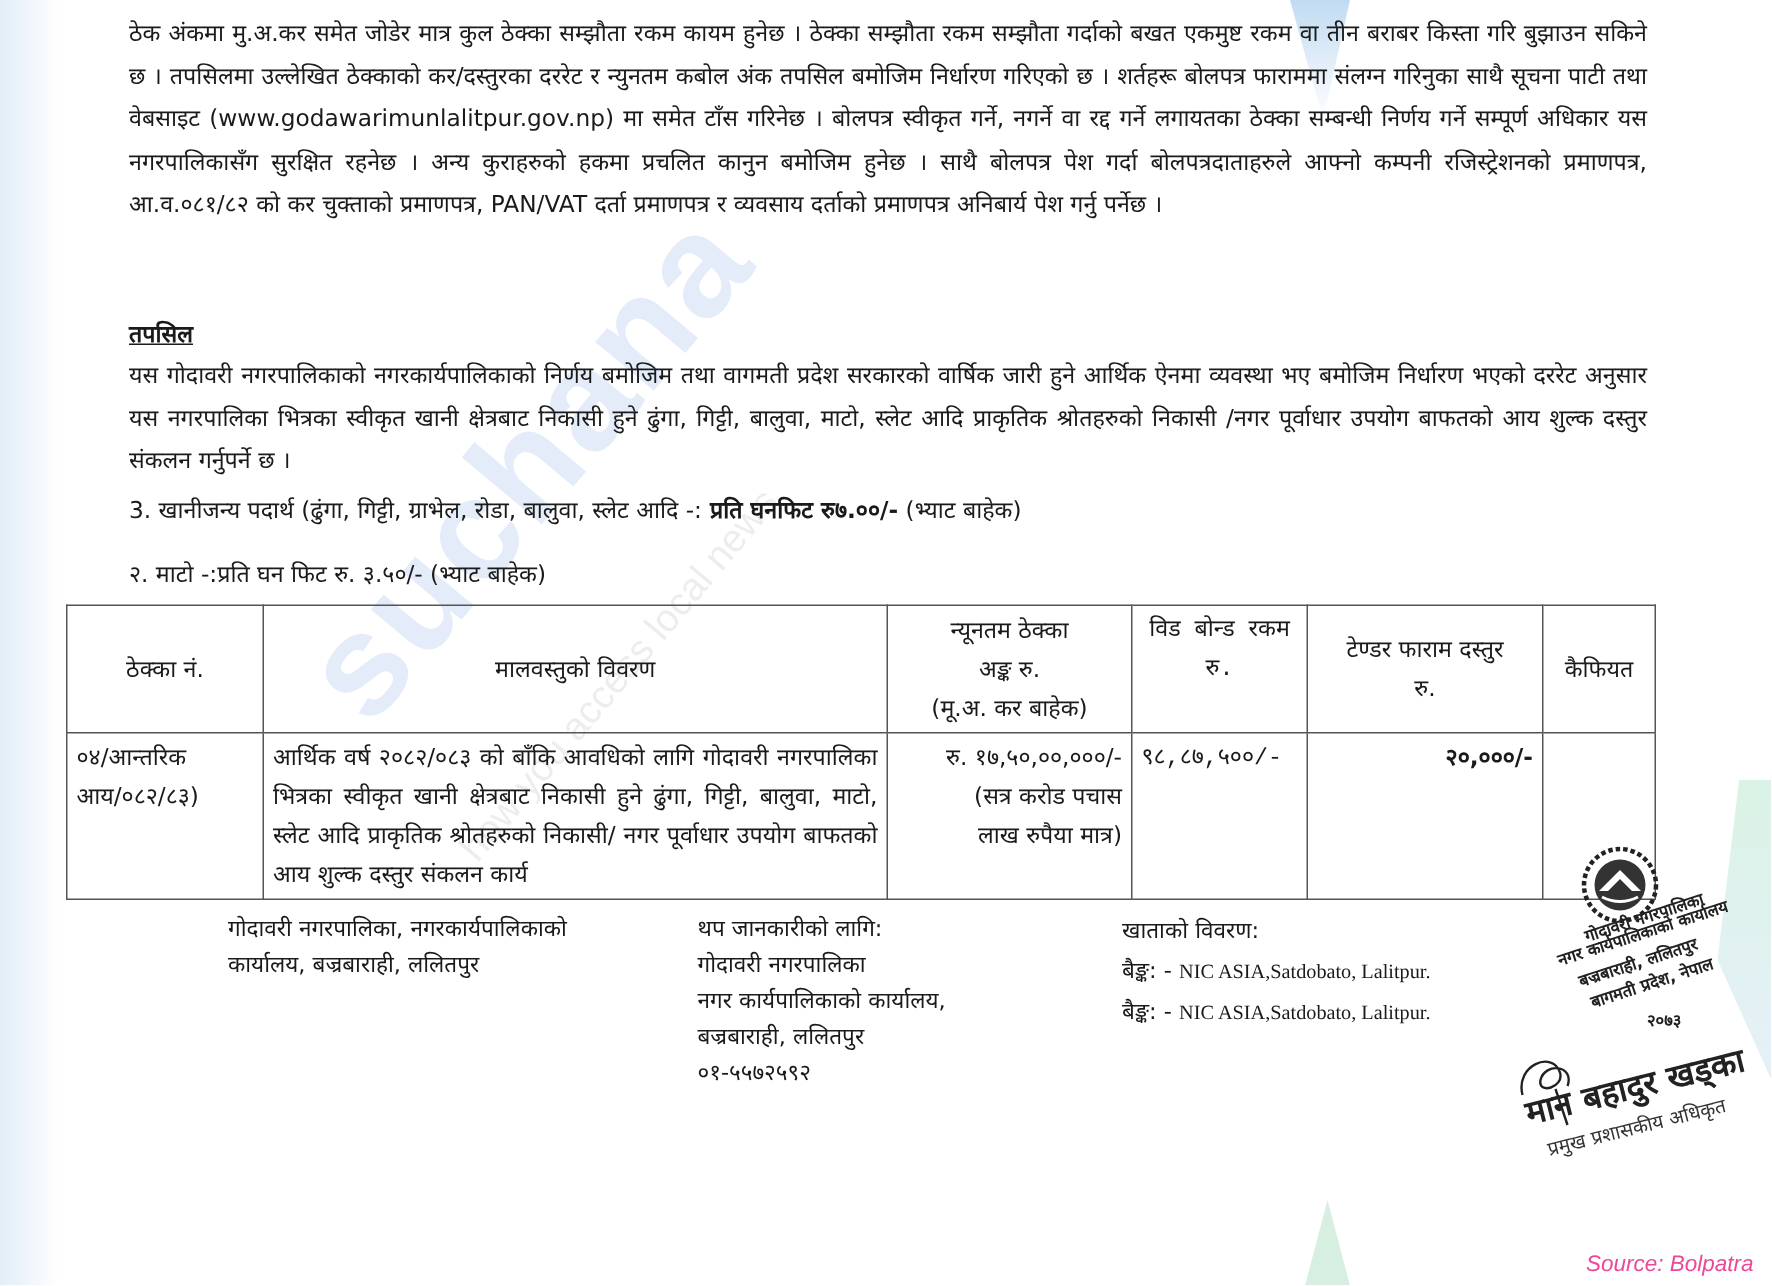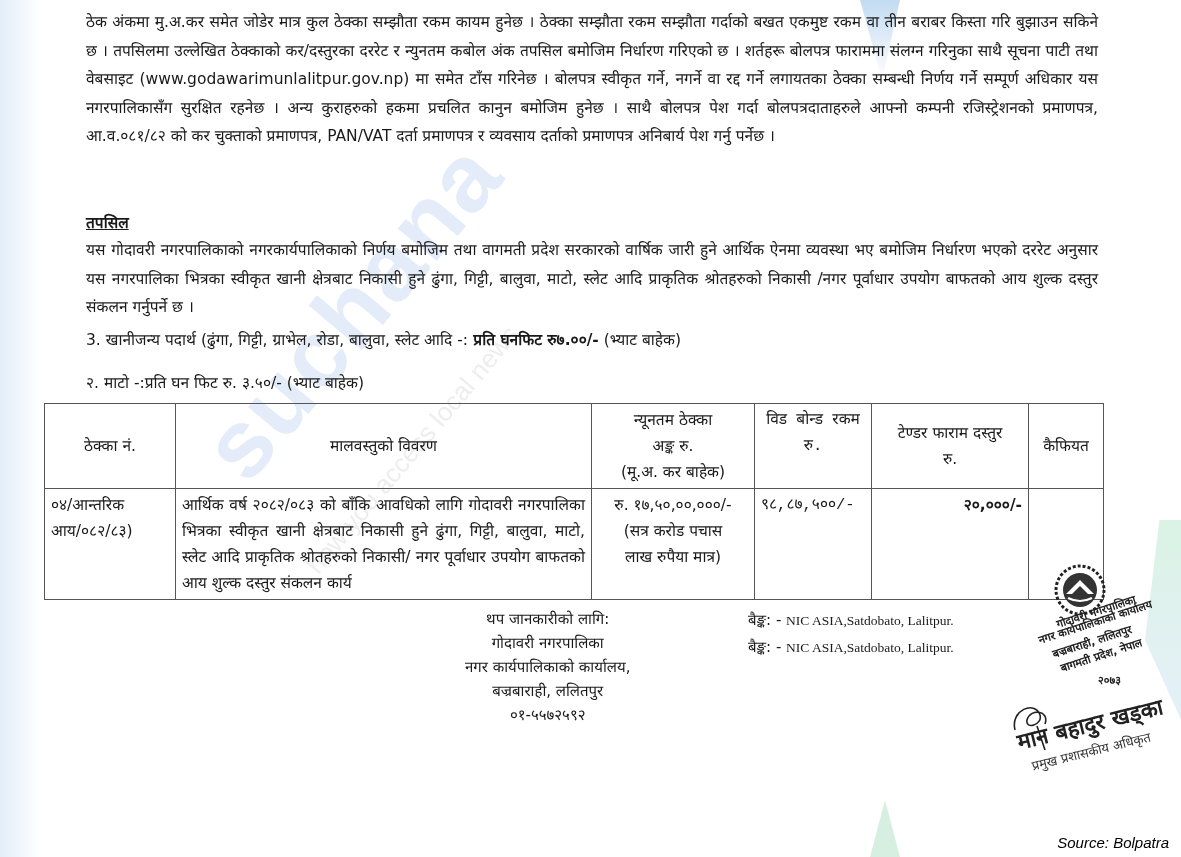--- a/index.html
+++ b/index.html
@@ -70,47 +70,47 @@
   }
   table.tender th { font-weight: normal; text-align: center; vertical-align: middle; line-height: 26px; }
   table.tender td { line-height: 26px; }
   .c1 { width: 118px; margin-left: 20px; }
   .c2 { width: 403px; }
   .c3 { width: 150px; text-align: center; }
   .c4 { width: 104px; font-family: Liberation Mono, monospace; }
   .c5 { width: 144px; }
   .c6 { width: 62px; }
   td.desc { text-align: justify; }
-  td.amt { text-align: center; }
+  td.amt { text-align: right; }
   td.fee { text-align: right; font-weight: bold; }
 
   .footer-col { position: absolute; font-size: 15px; line-height: 24px; }
   .fc1 { left: 152px; top: 607px; }
-  .fc2 { left: 465px; top: 607px; text-align: center; }
+  .fc2 { left: 465px; top: 607px; }
   .fc3 { left: 748px; top: 607px; line-height: 27px; }
   .fc3 .latin { font-family: "Liberation Serif", serif; font-size: 13.5px; }
 
   .seal {
     position: absolute; left: 1018px; top: 560px; width: 150px; height: 130px;
   }
   .signature {
     position: absolute; left: 1005px; top: 690px; width: 165px; height: 80px;
   }
   .sig-name {
     position: absolute; left: 1015px; top: 708px; transform: rotate(-14deg);
     font-size: 22px; font-weight: bold; color: #222; white-space: nowrap;
   }
   .sig-title {
     position: absolute; left: 1030px; top: 742px; transform: rotate(-14deg);
     font-size: 13px; color: #333; white-space: nowrap;
   }
   .source {
     position: absolute; right: 12px; top: 834px;
     font-family: "Liberation Sans", sans-serif; font-style: italic;
-    font-size: 15px; color: #000000;
+    font-size: 15px; color: #ec4899;
   }
 </style>
 </head>
 <body>
 
 <div class="wm-band wm-left"></div>
 <div class="wm-band wm-top"></div>
 <div class="wm-band wm-right"></div>
 <div class="wm-band wm-bottom"></div>
 <div class="wm-text">suchana</div>
@@ -160,31 +160,34 @@
         <div>लाख रुपैया मात्र)</div>
       </td>
       <td class="c4">९८,८७,५००/-</td>
       <td class="c5 fee">२०,०००/-</td>
       <td class="c6"></td>
     </tr>
   </tbody>
 </table>
 
 <div class="footer-col fc1">
+  <div>गोदावरी नगरपालिका, नगरकार्यपालिकाको</div>
+  <div>कार्यालय, बज्रबाराही, ललितपुर</div>
 </div>
 
 <div class="footer-col fc2">
   <div>थप जानकारीको लागि:</div>
   <div>गोदावरी नगरपालिका</div>
   <div>नगर कार्यपालिकाको कार्यालय,</div>
   <div>बज्रबाराही, ललितपुर</div>
   <div>०१-५५७२५९२</div>
 </div>
 
 <div class="footer-col fc3">
+  <div>खाताको विवरण:</div>
   <div><span>बैङ्क: -</span> <span class="latin">NIC ASIA,Satdobato, Lalitpur.</span></div>
   <div><span>बैङ्क: -</span> <span class="latin">NIC ASIA,Satdobato, Lalitpur.</span></div>
 </div>
 
 <svg class="seal" viewBox="0 0 150 130">
   <circle cx="62" cy="30" r="24" fill="none" stroke="#222" stroke-width="3" stroke-dasharray="3 2"></circle>
   <circle cx="62" cy="30" r="17" fill="#333"></circle>
   <path d="M48 34 L62 20 L76 34 L70 34 L62 26 L54 34 Z" fill="#fff"></path>
   <path d="M50 38 Q62 44 74 38" stroke="#fff" stroke-width="2" fill="none"></path>
   <g font-family="DejaVu Sans, sans-serif" font-size="11" font-weight="bold" fill="#222">

